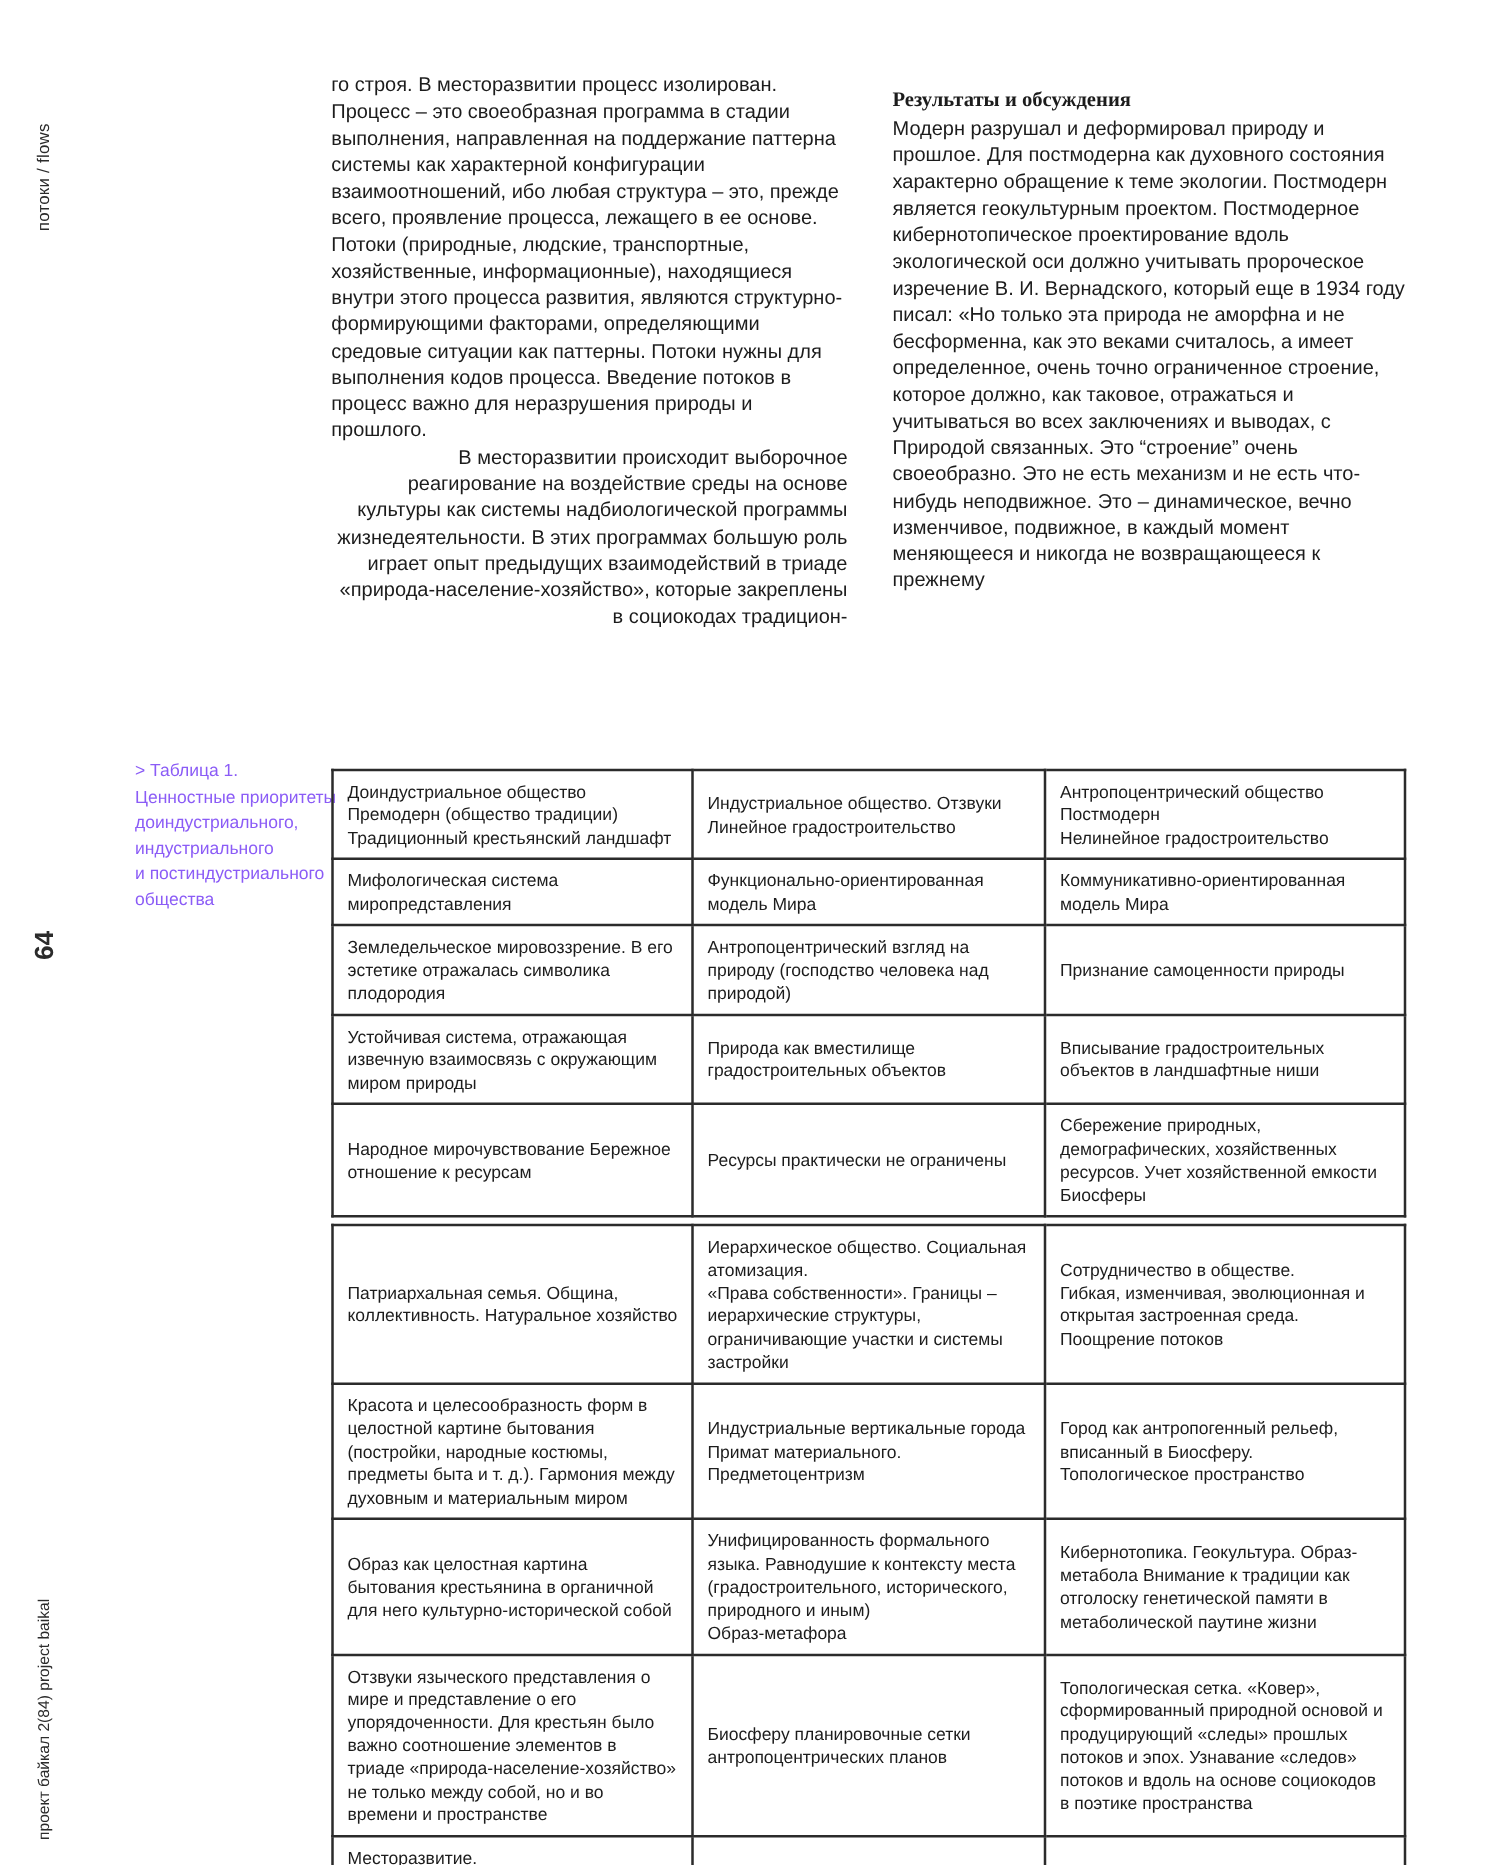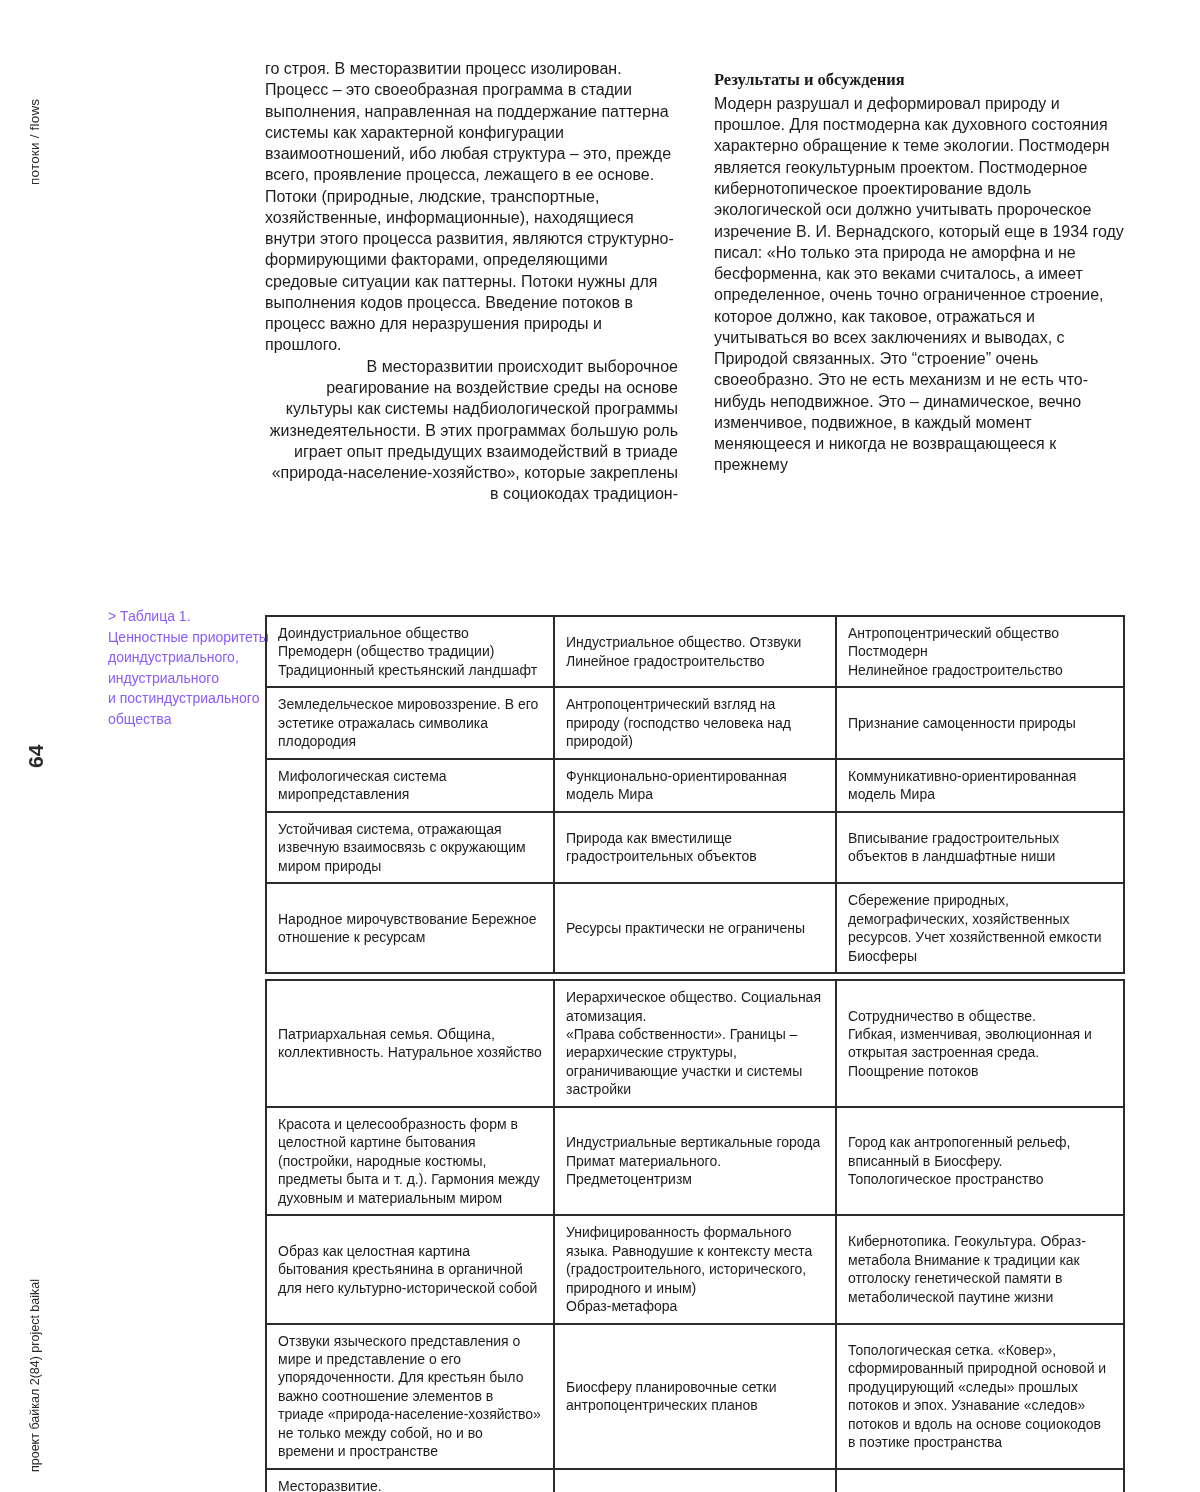--- a/index.html
+++ b/index.html
@@ -119,28 +119,28 @@
         <td>Доиндустриальное общество
 Премодерн (общество традиции)
 Традиционный крестьянский ландшафт</td>
         <td>Индустриальное общество. Отзвуки
 Линейное градостроительство</td>
         <td>Антропоцентрический общество
 Постмодерн
 Нелинейное градостроительство</td>
       </tr>
       <tr>
+        <td>Мифологическая система миропредставления</td>
+        <td>Функционально-ориентированная модель Мира</td>
+        <td>Коммуникативно-ориентированная модель Мира</td>
+      </tr>
+      <tr>
         <td>Земледельческое мировоззрение. В его эстетике отражалась символика плодородия</td>
         <td>Антропоцентрический взгляд на природу (господство человека над природой)</td>
         <td>Признание самоценности природы</td>
-      </tr>
-      <tr>
-        <td>Мифологическая система миропредставления</td>
-        <td>Функционально-ориентированная модель Мира</td>
-        <td>Коммуникативно-ориентированная модель Мира</td>
       </tr>
       <tr>
         <td>Устойчивая система, отражающая извечную взаимосвязь с окружающим миром природы</td>
         <td>Природа как вместилище градостроительных объектов</td>
         <td>Вписывание градостроительных объектов в ландшафтные ниши</td>
       </tr>
       <tr>
         <td>Народное мирочувствование Бережное отношение к ресурсам</td>
         <td>Ресурсы практически не ограничены</td>
         <td>Сбережение природных, демографических, хозяйственных ресурсов. Учет хозяйственной емкости Биосферы</td>

